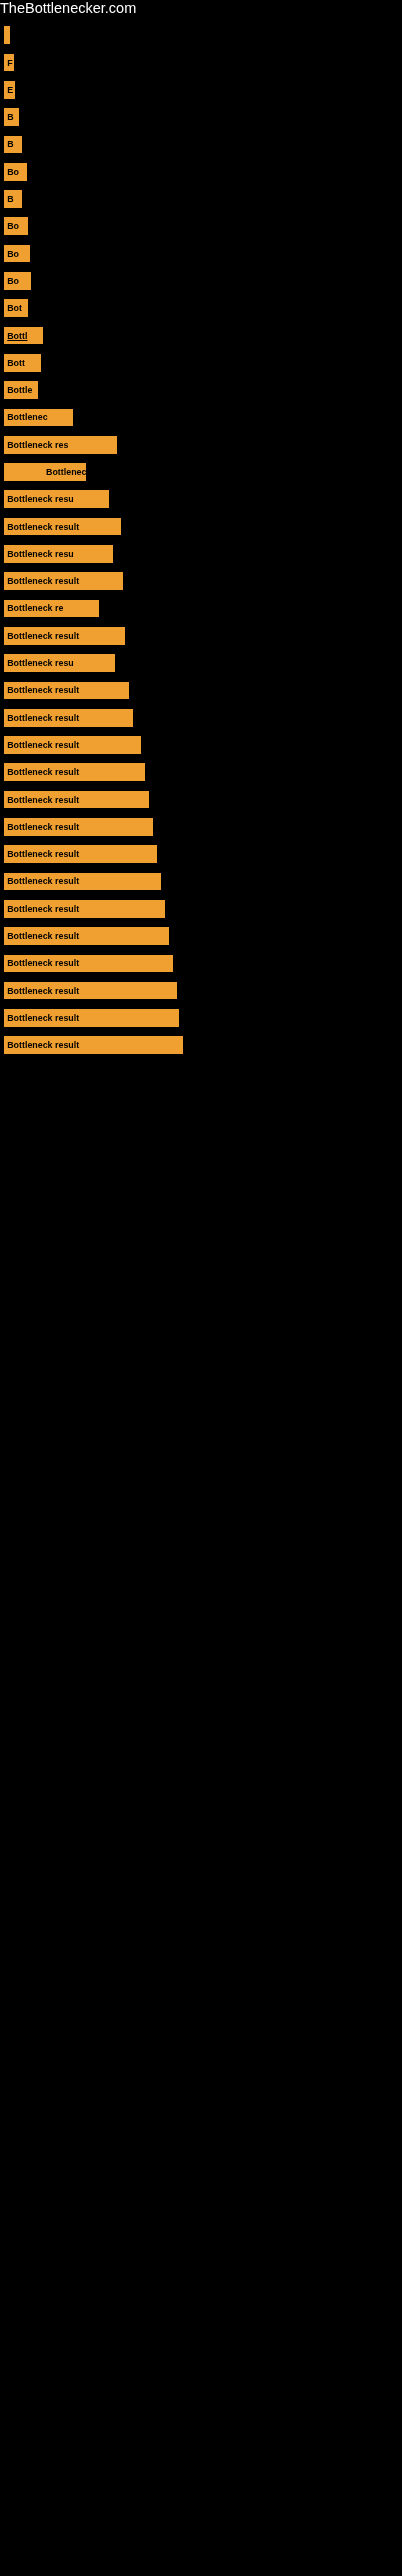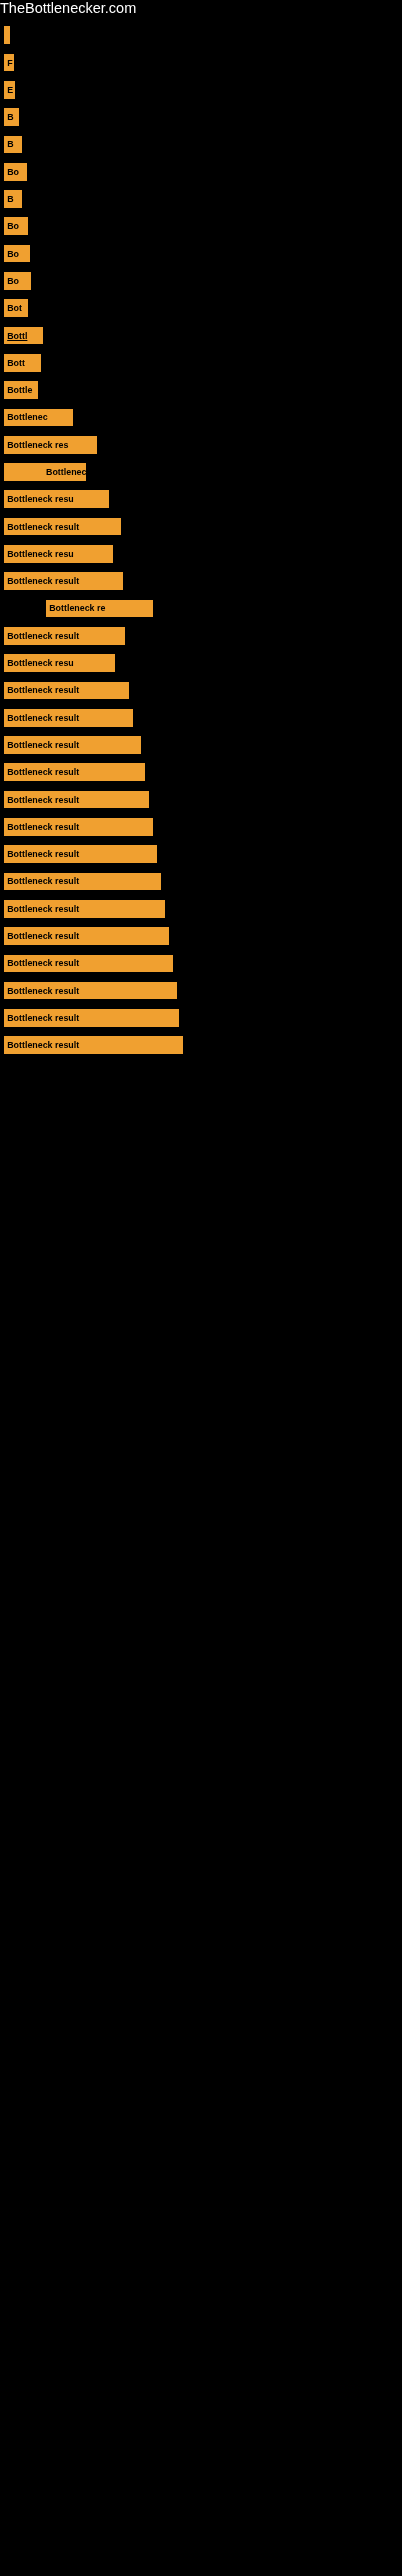--- a/index.html
+++ b/index.html
@@ -98,39 +98,39 @@
     <div class="bar-row">
       <div class="bar" style="width: 37px;">Bott</div>
     </div>
     <div class="bar-row">
       <div class="bar" style="width: 34px;">Bottle</div>
     </div>
     <div class="bar-row">
       <div class="bar" style="width: 69px;">Bottlenec</div>
     </div>
     <div class="bar-row">
-      <div class="bar" style="width: 93px;">Bottleneck res</div>
+      <div class="bar" style="width: 113px;">Bottleneck res</div>
     </div>
     <div class="bar-row">
       <div class="bar" style="width: 82px; padding-left: 42px;">Bottleneck</div>
     </div>
     <div class="bar-row">
       <div class="bar" style="width: 105px;">Bottleneck resu</div>
     </div>
     <div class="bar-row">
       <div class="bar" style="width: 117px;">Bottleneck result</div>
     </div>
     <div class="bar-row">
       <div class="bar" style="width: 109px;">Bottleneck resu</div>
     </div>
     <div class="bar-row">
       <div class="bar" style="width: 119px;">Bottleneck result</div>
     </div>
     <div class="bar-row">
-      <div class="bar" style="width: 107px; margin-left: 42px;">Bottleneck re</div>
+      <div class="bar" style="width: 95px;">Bottleneck re</div>
     </div>
     <div class="bar-row">
       <div class="bar" style="width: 121px;">Bottleneck result</div>
     </div>
     <div class="bar-row">
       <div class="bar" style="width: 111px;">Bottleneck resu</div>
     </div>
     <div class="bar-row">
       <div class="bar" style="width: 125px;">Bottleneck result</div>
     </div>

